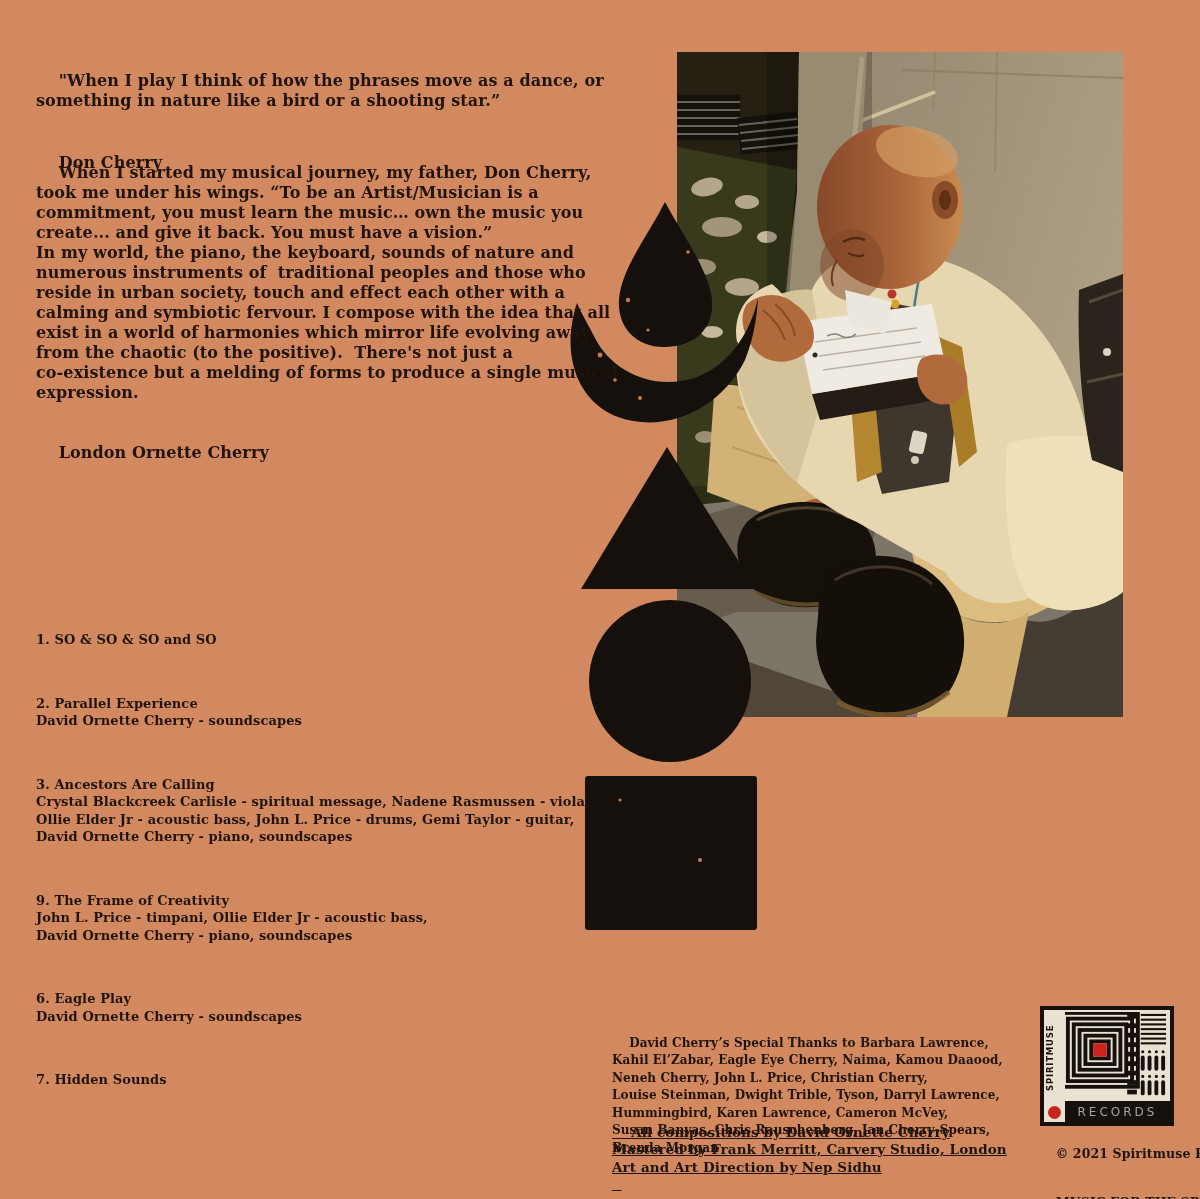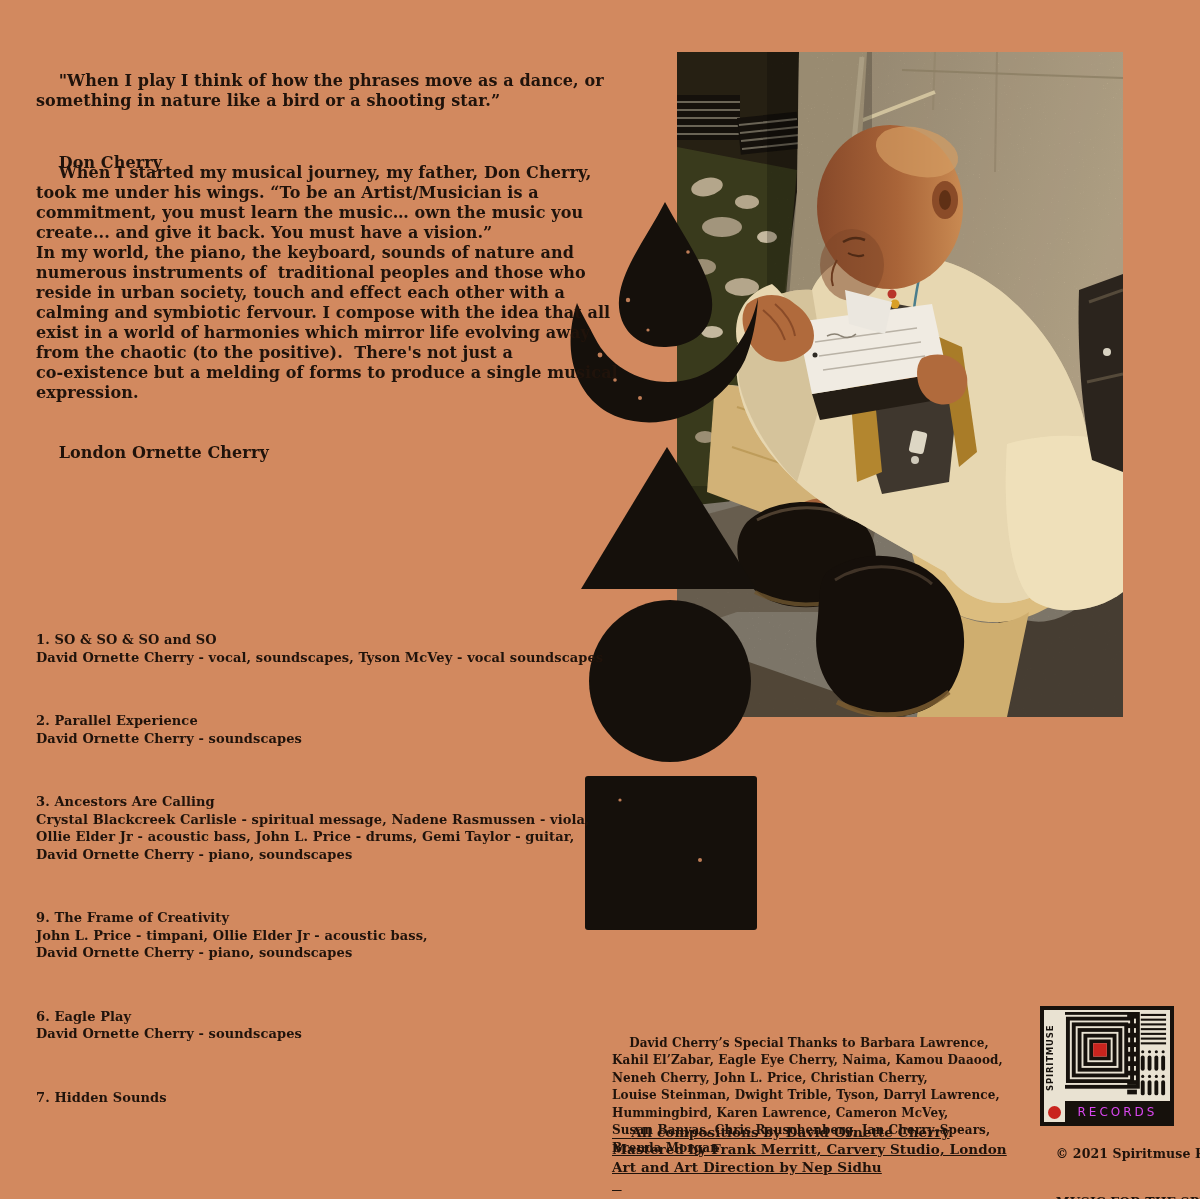--- a/index.html
+++ b/index.html
@@ -34,21 +34,21 @@
     font-family:"DejaVu Sans","Liberation Sans",sans-serif;
     font-size:8.5px;font-weight:700;letter-spacing:0.8px;color:#16110c;
     text-align:center;white-space:nowrap;
   }
   .label-dot{position:absolute;left:4px;bottom:3px;width:13px;height:13px;border-radius:50%;background:#c9241e;}
   .label-art{position:absolute;left:21px;top:2px;width:103px;height:89px;}
   .label-bottom-bar{
     position:absolute;left:21px;bottom:0;right:0;height:21px;background:#16110c;
     display:flex;align-items:center;justify-content:center;
     font-family:"DejaVu Sans","Liberation Sans",sans-serif;
-    font-size:12px;font-weight:400;letter-spacing:3px;color:#d946ef;
+    font-size:12px;font-weight:400;letter-spacing:3px;color:#a3a3a3;
   }
 </style>
 </head>
 <body>
 
 <div id="canvas">
 
   <div class="photo-wrap">
     <svg viewBox="0 0 446 665" role="img" aria-label="Man seated outdoors against a concrete wall, writing in a small notebook">
       <defs>
@@ -247,21 +247,21 @@
 calming and symbiotic fervour. I compose with the idea that all
 exist in a world of harmonies which mirror life evolving away
 from the chaotic (to the positive).  There's not just a
 co-existence but a melding of forms to produce a single musical
 expression.</span>
     <br>
     <span>London Ornette Cherry</span>
   </div>
 
   <div class="txt tracklist text-layer">
-    <div class="track"><span>1. SO &amp; SO &amp; SO and SO</span><br><span>David Ornette Cherry - vocal, soundscapes, Tyson McVey - vocal soundscapes</span></div>
+    <div class="track"><span>1. SO &amp; SO &amp; SO and SO</span><br></div>
     <div class="track"><span>2. Parallel Experience</span><br><span>David Ornette Cherry - soundscapes</span></div>
     <div class="track"><span>3. Ancestors Are Calling</span><br><span>Crystal Blackcreek Carlisle - spiritual message, Nadene Rasmussen - viola,
 Ollie Elder Jr - acoustic bass, John L. Price - drums, Gemi Taylor - guitar,
 David Ornette Cherry - piano, soundscapes</span></div>
     <div class="track"><span>9. The Frame of Creativity</span><br><span>John L. Price - timpani, Ollie Elder Jr - acoustic bass,
 David Ornette Cherry - piano, soundscapes</span></div>
     <div class="track"><span>6. Eagle Play</span><br><span>David Ornette Cherry - soundscapes</span></div>
     <div class="track"><span>7. Hidden Sounds</span><br></div>
     
     

